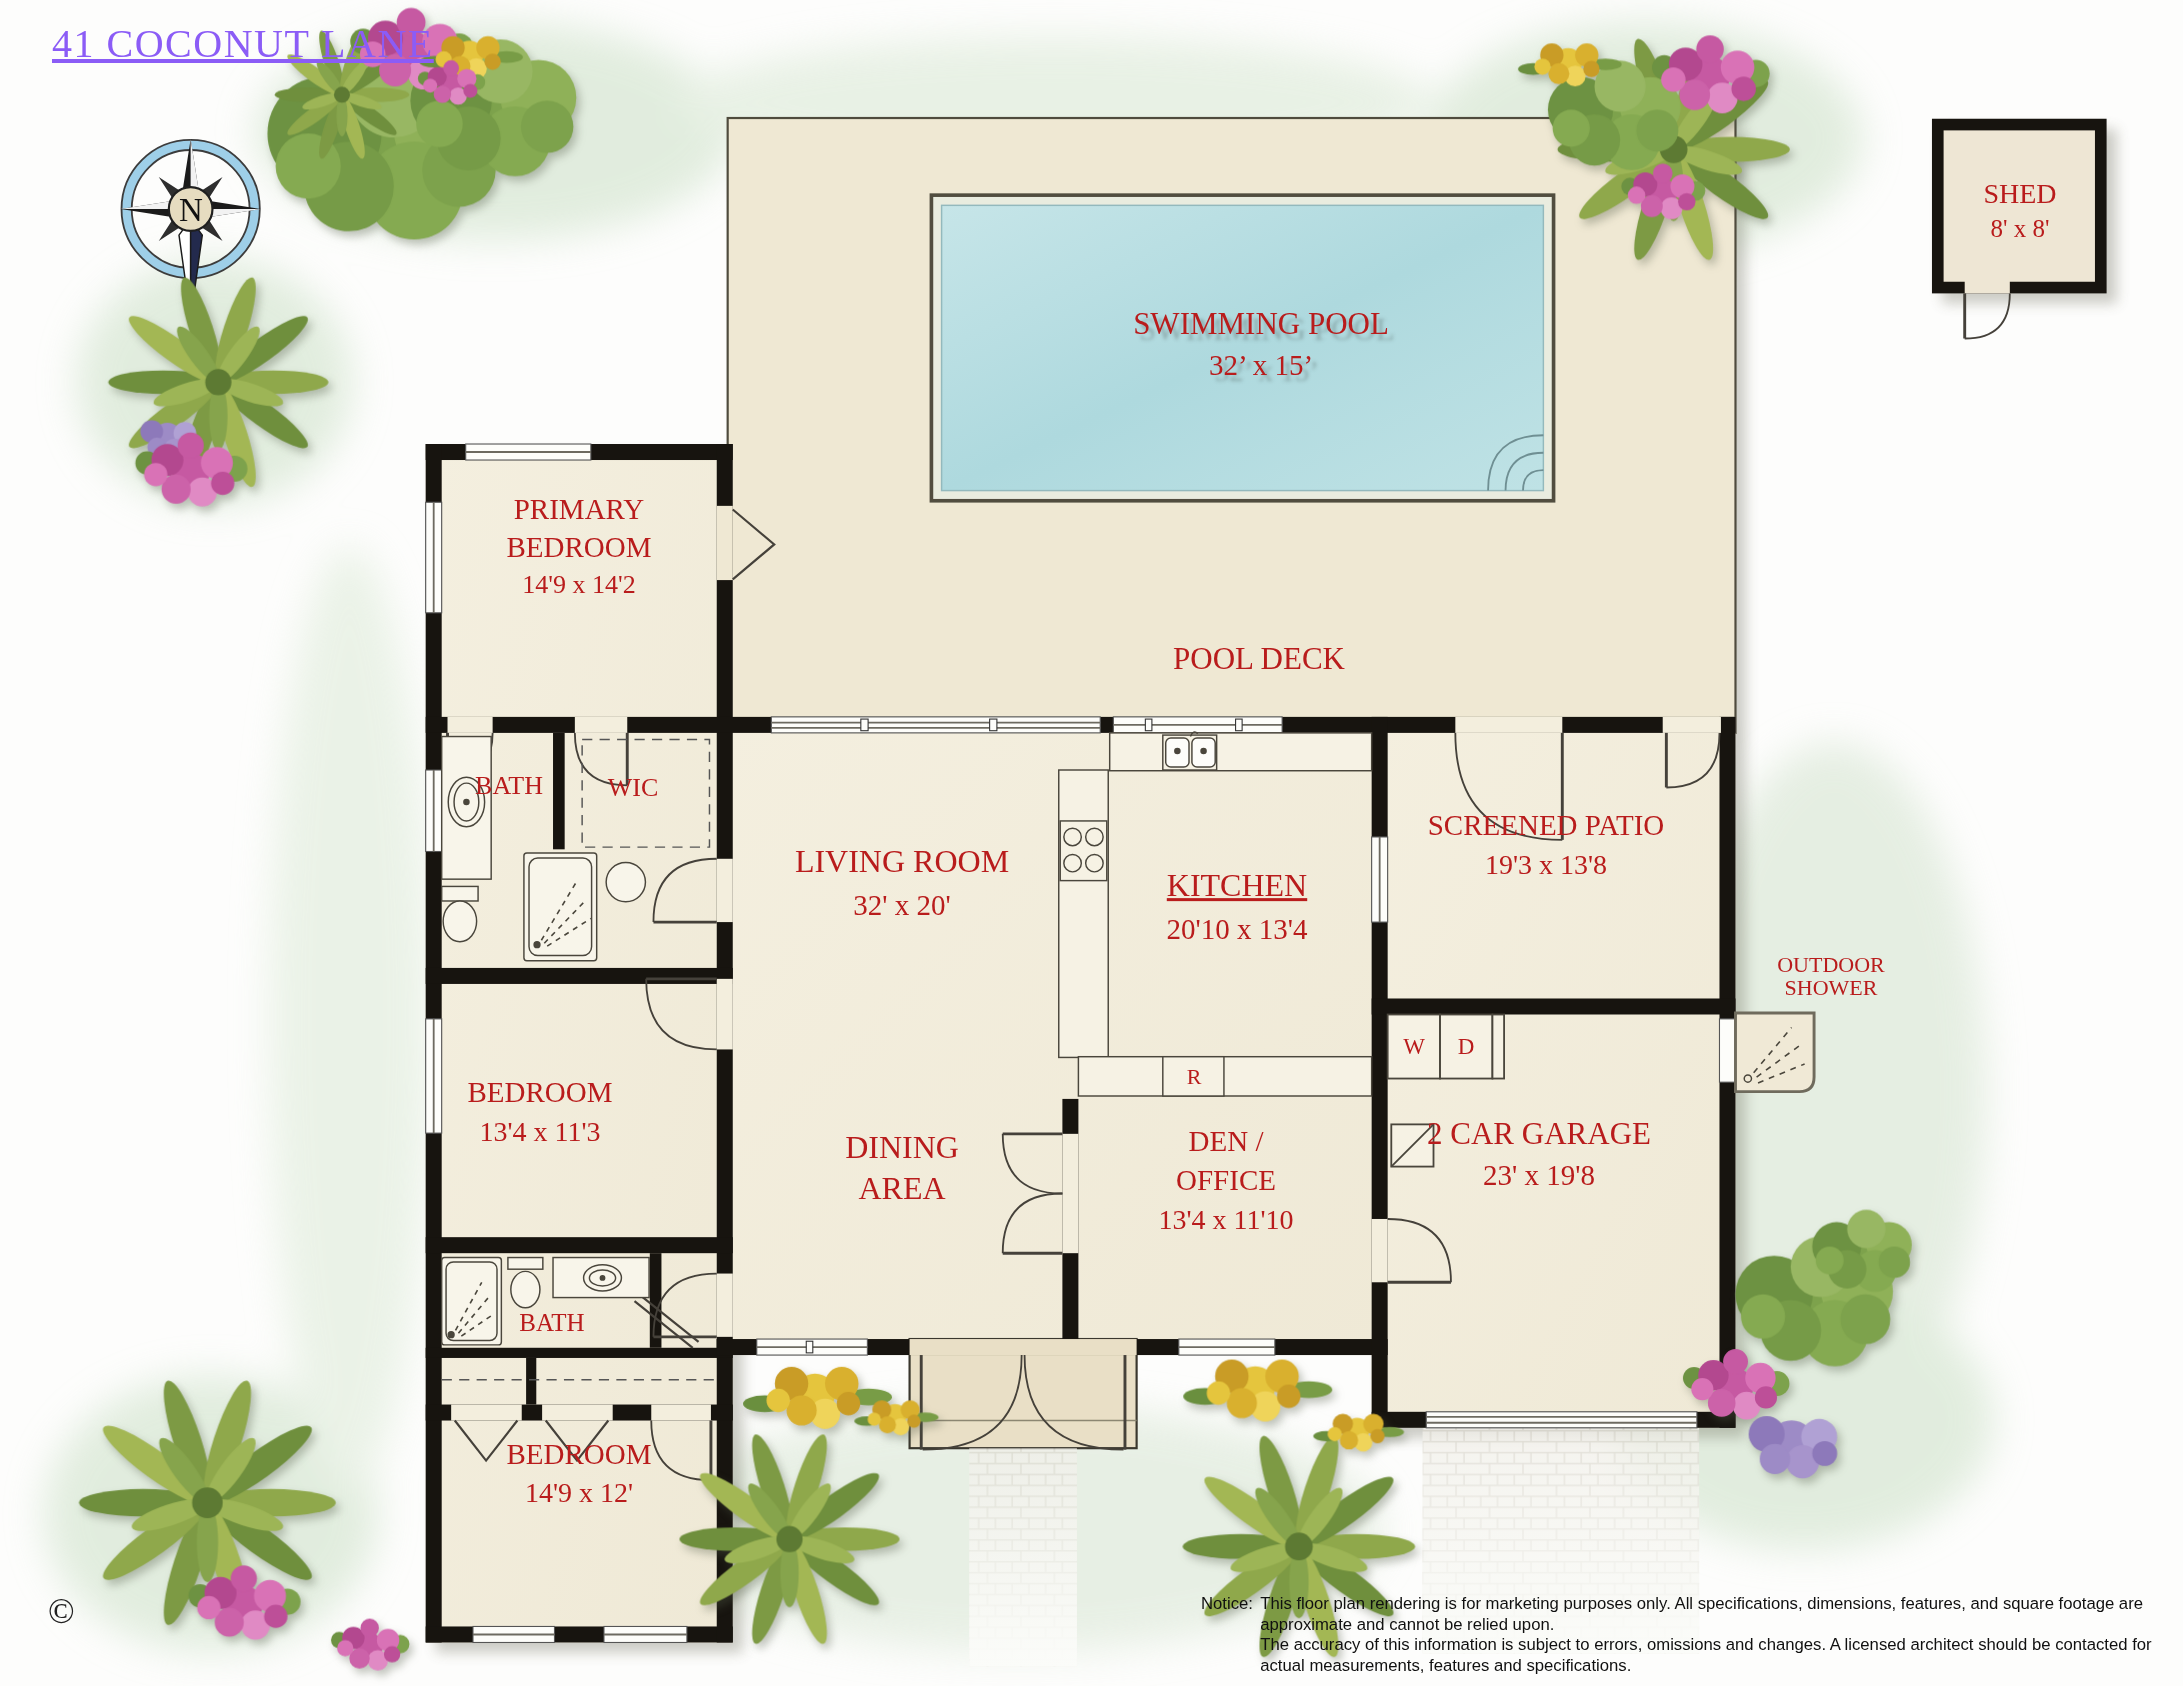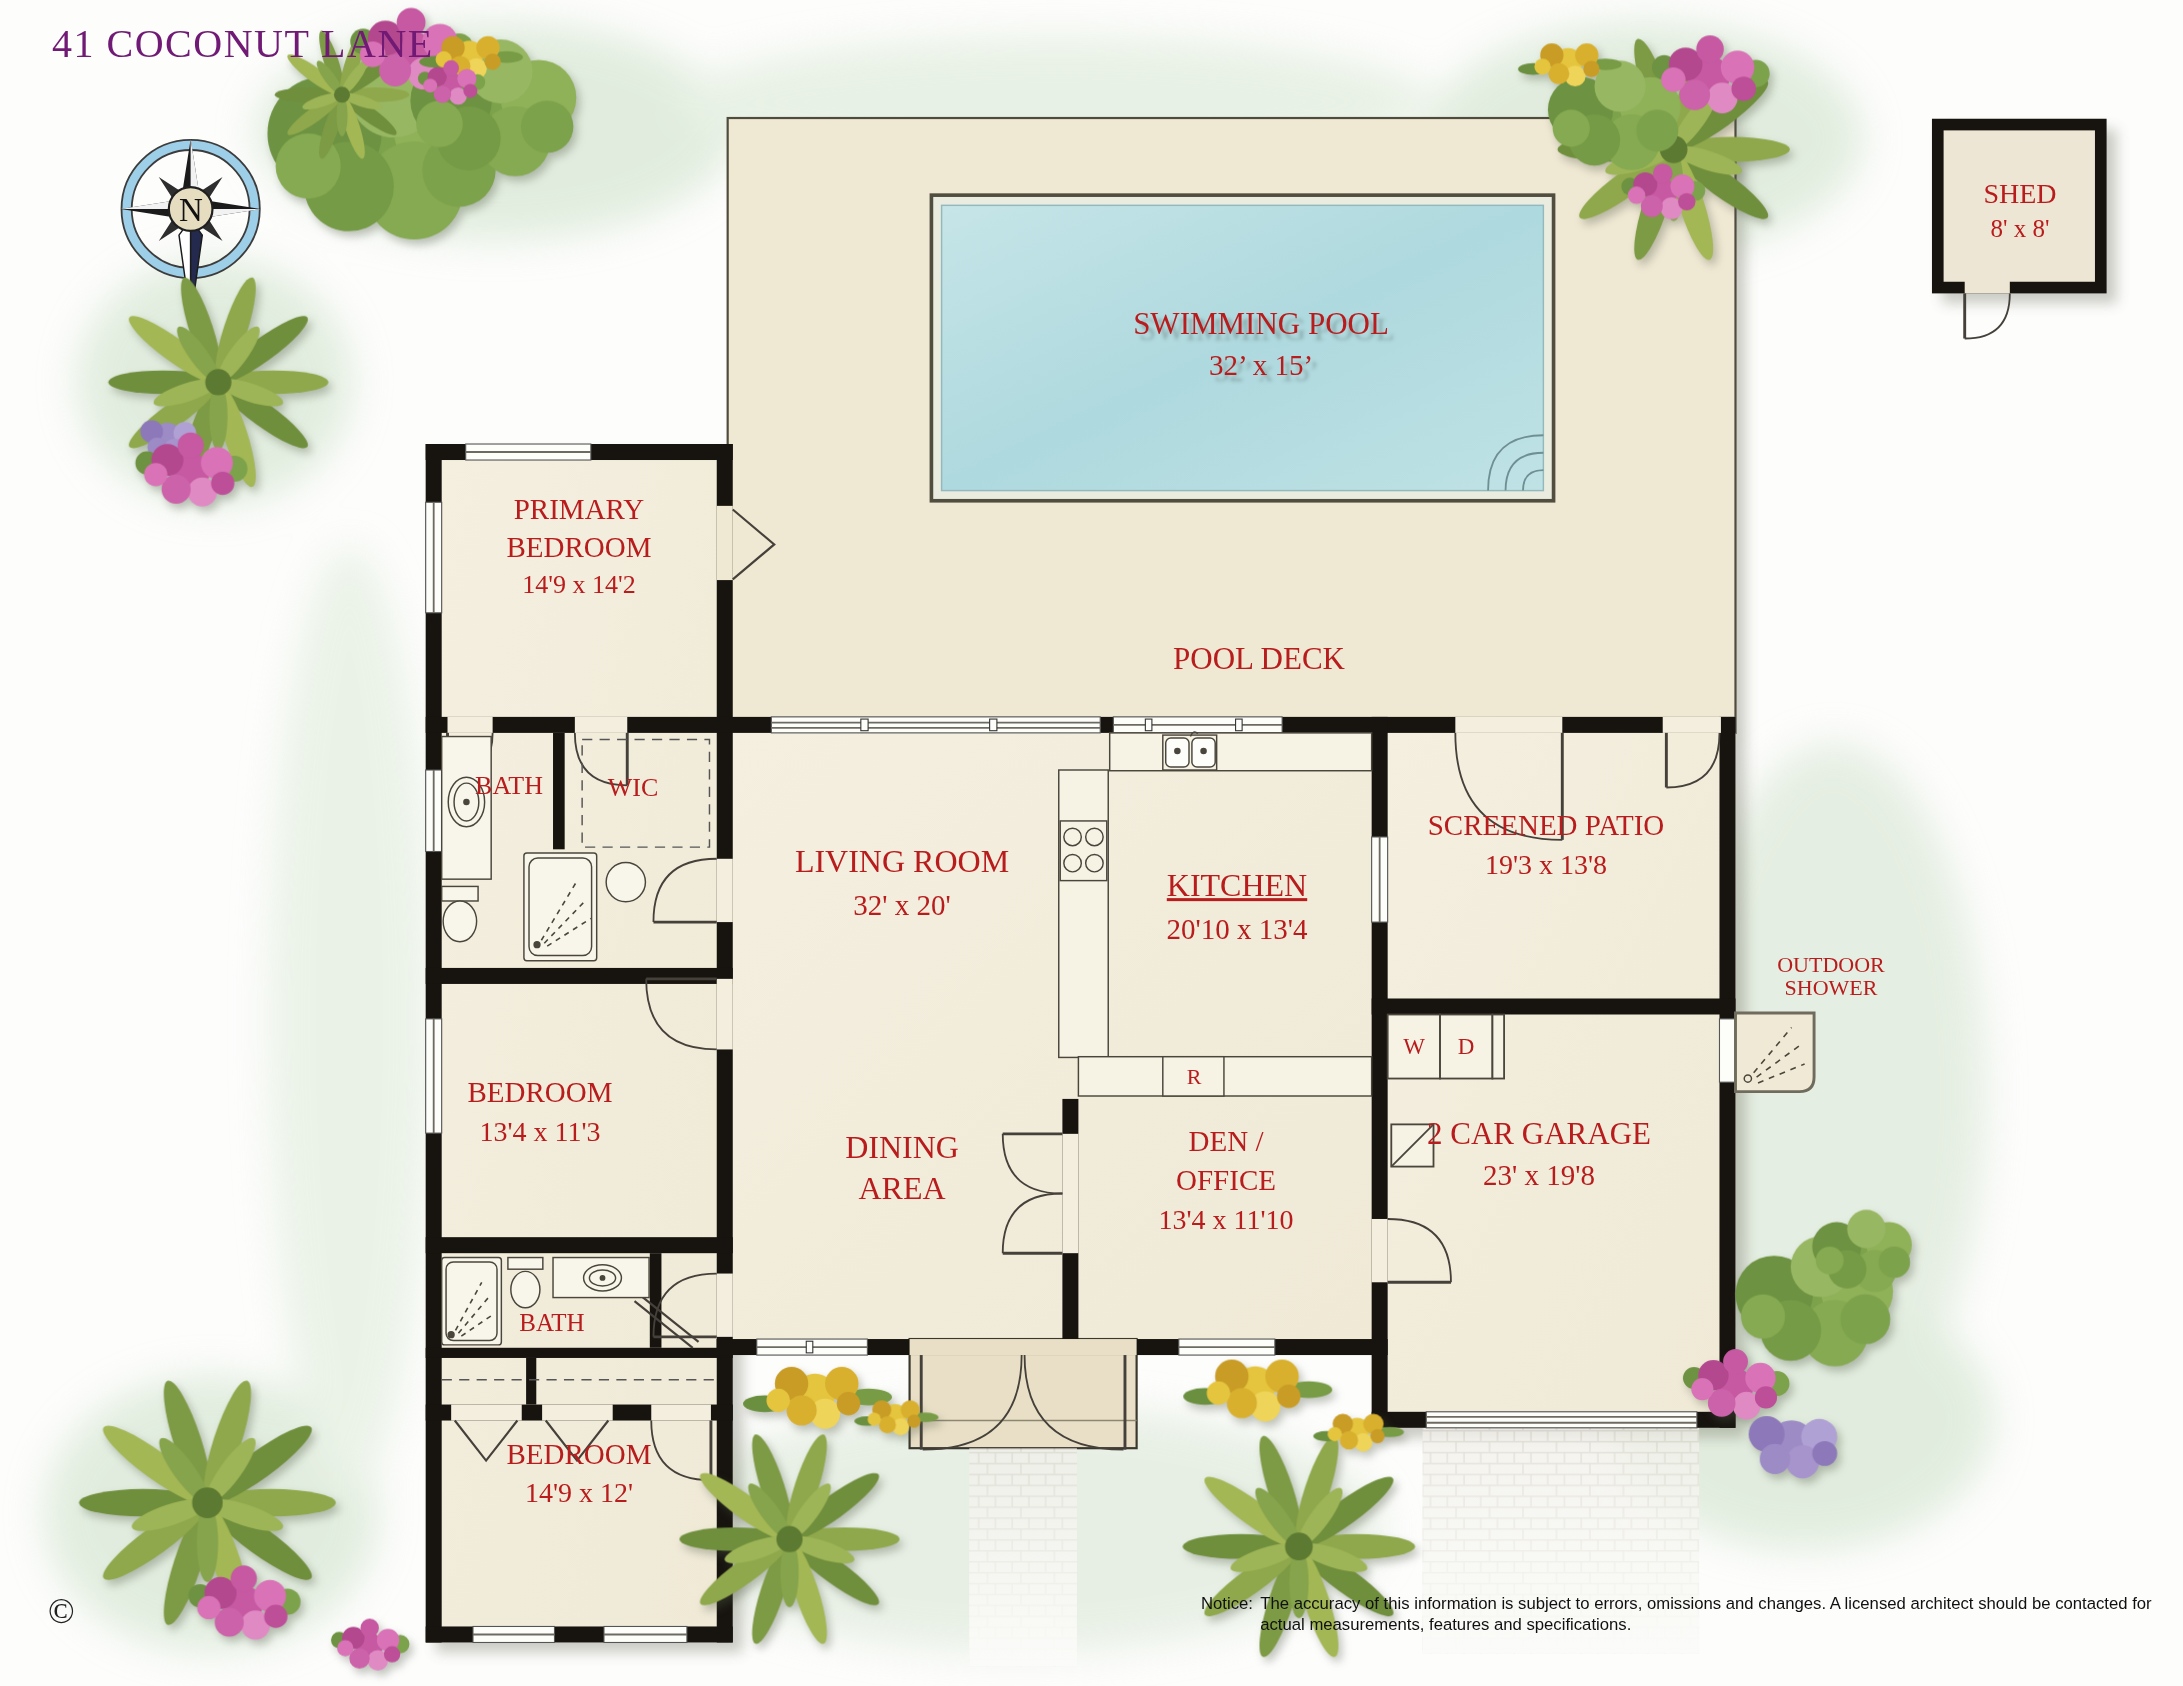--- a/index.html
+++ b/index.html
@@ -7,21 +7,21 @@
            font-family:"Liberation Serif", serif; }
   svg.plan { position:absolute; left:0; top:0; }
   .wall { fill:#17140f; }
   .lbl { position:absolute; transform:translate(-50%,-50%); color:#b91c1c;
          white-space:nowrap; text-align:center; line-height:1.18;
          font-family:"Liberation Serif", serif; }.s44{font-size:32px}.s42{font-size:31px}.s40{font-size:29px}
   .s38{font-size:28px}.s36{font-size:26px}.s34{font-size:25px}.s32{font-size:23px}
   .s30{font-size:22px}.s26{font-size:22px}
   .pool-lbl { text-shadow: 5.8px 6.5px 3.6px rgba(70,80,78,.35); }
   .title { position:absolute; left:52px; top:20.4px; font-size:40px; letter-spacing:1.5px;
-           color:#701a75; }
+           color:#8b5cf6;text-decoration:underline; }
   .copyright { position:absolute; left:48px; top:1592px; font-size:35px; color:#222; }
   .notice { position:absolute; left:1201px; top:1594px; width:979px;
             font-family:"Liberation Sans", sans-serif; font-size:16.7px; color:#101010;
             line-height:1.24; display:flex; gap:7.3px; }
   .notice .nlabel { flex:0 0 auto; }
   .notice .nlines { flex:1 1 auto; text-align:left; }
   .compass-n { position:absolute; left:191px; top:210px; transform:translate(-50%,-50%);
                font-size:33px; color:#111; }
 </style>
 </head>
@@ -499,18 +499,19 @@
 
 <div class="lbl s32" style="left:1414px;top:1047px;">W</div>
 <div class="lbl s32" style="left:1466px;top:1047px;">D</div>
 <div class="lbl s30" style="left:1194px;top:1077px;">R</div>
 
 <div class="copyright">©</div>
 
 <div class="notice">
   <div class="nlabel">Notice:</div>
   <div class="nlines">
+    <div>This floor plan rendering is for marketing purposes only. All specifications, dimensions, features, and square footage are approximate and cannot be relied upon.</div>
     <div>The accuracy of this information is subject to errors, omissions and changes. A licensed architect should be contacted for actual measurements, features and specifications.</div>
   </div>
 </div>
 
 </div>
 
 
 </body></html>

